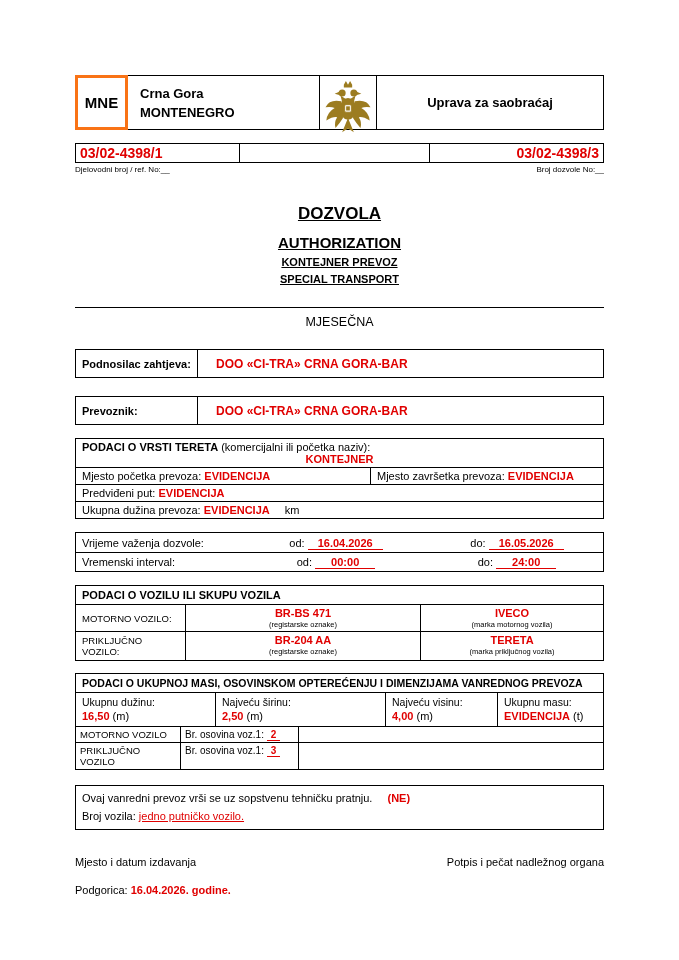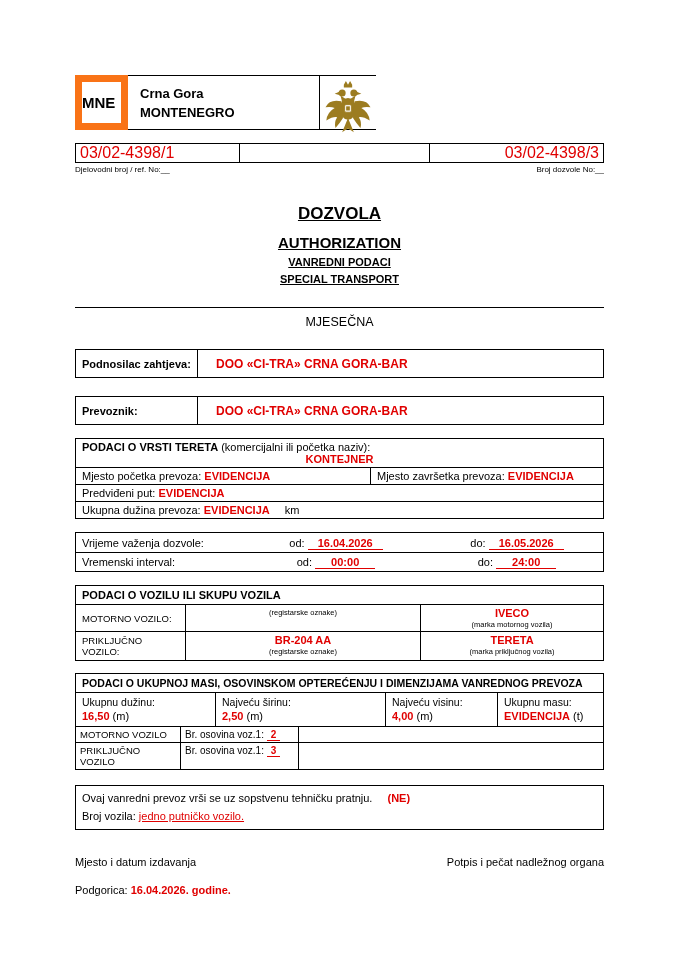--- a/index.html
+++ b/index.html
@@ -10,31 +10,31 @@
         padding:75px 75px 0 75px;position:relative;overflow:hidden;}
 
   .b{font-weight:bold;}
   .red{color:var(--red);}
   .u{text-decoration:underline;}
   .center{text-align:center;}
   .gap-l{margin-left:12px;}
 
   
   .header-band{display:flex;height:55px;}
-  .h-mne{width:53px;border:7px solid #f97316;display:flex;align-items:center;
+  .h-mne{width:53px;border:3px solid #f97316;display:flex;align-items:center;justify-content:center;
          font-weight:bold;font-size:15px;}
   .h-country{width:192px;border:1px solid #000;border-left:none;padding:9px 0 0 12px;
              font-weight:bold;font-size:13px;line-height:1.45;}
   .h-emblem{width:56px;border-top:1px solid #000;border-bottom:1px solid #000;position:relative;}
   .h-emblem svg{position:absolute;left:3px;top:1px;width:50px;height:62px;z-index:2;}
   .h-authority{flex:1;border:1px solid #000;display:flex;align-items:center;justify-content:center;
                font-weight:bold;font-size:13px;}
 
   
-  .ref-row{display:flex;height:20px;border:1px solid #000;margin-top:13px;font-size:16px;font-weight:normal;}
+  .ref-row{display:flex;height:20px;border:1px solid #000;margin-top:13px;font-size:14px;font-weight:bold;}
   .rc-left{width:164px;border-right:1px solid #000;display:flex;align-items:center;padding-left:4px;}
   .rc-mid{width:190px;border-right:1px solid #000;}
   .rc-right{flex:1;display:flex;align-items:center;justify-content:flex-end;padding-right:4px;}
   .ref-labels{display:flex;justify-content:space-between;font-size:8px;margin-top:2px;}
 
   
   .title-block{text-align:center;margin-top:30px;text-decoration:underline;}
   .t1{font-size:17px;font-weight:bold;}
   .t2{font-size:15px;font-weight:bold;margin-top:10px;}
   .t3{font-size:11px;font-weight:bold;margin-top:5px;}
@@ -120,40 +120,43 @@
           <path d="M21 20 L30 26 L39 20 L37 28 L23 28 Z"></path>
           <ellipse cx="30" cy="36" rx="10" ry="13"></ellipse>
           <path d="M22 27 Q8 24 3 34 Q10 33 14 35 Q5 40 4 50 Q12 45 17 46 Q13 52 15 59 Q21 52 24 47 Z"></path>
           <path d="M38 27 Q52 24 57 34 Q50 33 46 35 Q55 40 56 50 Q48 45 43 46 Q47 52 45 59 Q39 52 36 47 Z"></path>
           <path d="M30 47 L23 64 Q30 59.5 30 59.5 Q30 59.5 37 64 Z"></path>
         </g>
         <rect x="26" y="31" width="8" height="9" rx="1.5" fill="#ffffff" stroke="#9c7c20" stroke-width="1"></rect>
         <rect x="27.8" y="33" width="4.4" height="5" fill="#9c7c20"></rect>
       </svg>
     </div>
+    <div class="h-authority">
+      <span>Uprava za saobraćaj</span>
+    </div>
   </div>
 
   <div class="ref-row">
     <div class="tcell-x rc-left">
       <span class="red">03/02-4398/1</span>
     </div>
     <div class="rc-mid"></div>
     <div class="rc-right">
       <span class="red">03/02-4398/3</span>
     </div>
   </div>
   <div class="ref-labels">
     <span>Djelovodni broj / ref. No:__</span>
     <span>Broj dozvole No:__</span>
   </div>
 
   <div class="title-block">
     <div class="t1">DOZVOLA</div>
     <div class="t2">AUTHORIZATION</div>
-    <div class="t3">VANREDNI PODACI</div>
+    <div class="t3">KONTEJNER PREVOZ</div>
     <div class="t3">SPECIAL TRANSPORT</div>
   </div>
 
   <div class="rule"></div>
   <div class="period">MJESEČNA</div>
 
   <div class="tbl one-row mt20">
     <div class="trow">
       <div class="tcell label-cell">Podnosilac zahtjeva:</div>
       <div class="tcell value-cell">
@@ -233,20 +236,21 @@
     </div>
   </div>
 
   <div class="tbl mt13">
     <div class="trow">
       <div class="tcell full veh-head">PODACI O VOZILU ILI SKUPU VOZILA</div>
     </div>
     <div class="trow">
       <div class="tcell vl">MOTORNO VOZILO:</div>
       <div class="tcell vp">
+        <div class="red b plate">BR-BS 471</div>
         <div class="caption">(registarske oznake)</div>
       </div>
       <div class="tcell vb">
         <div class="red b plate">IVECO</div>
         <div class="caption">(marka motornog vozila)</div>
       </div>
     </div>
     <div class="trow">
       <div class="tcell vl">PRIKLJUČNO VOZILO:</div>
       <div class="tcell vp">

